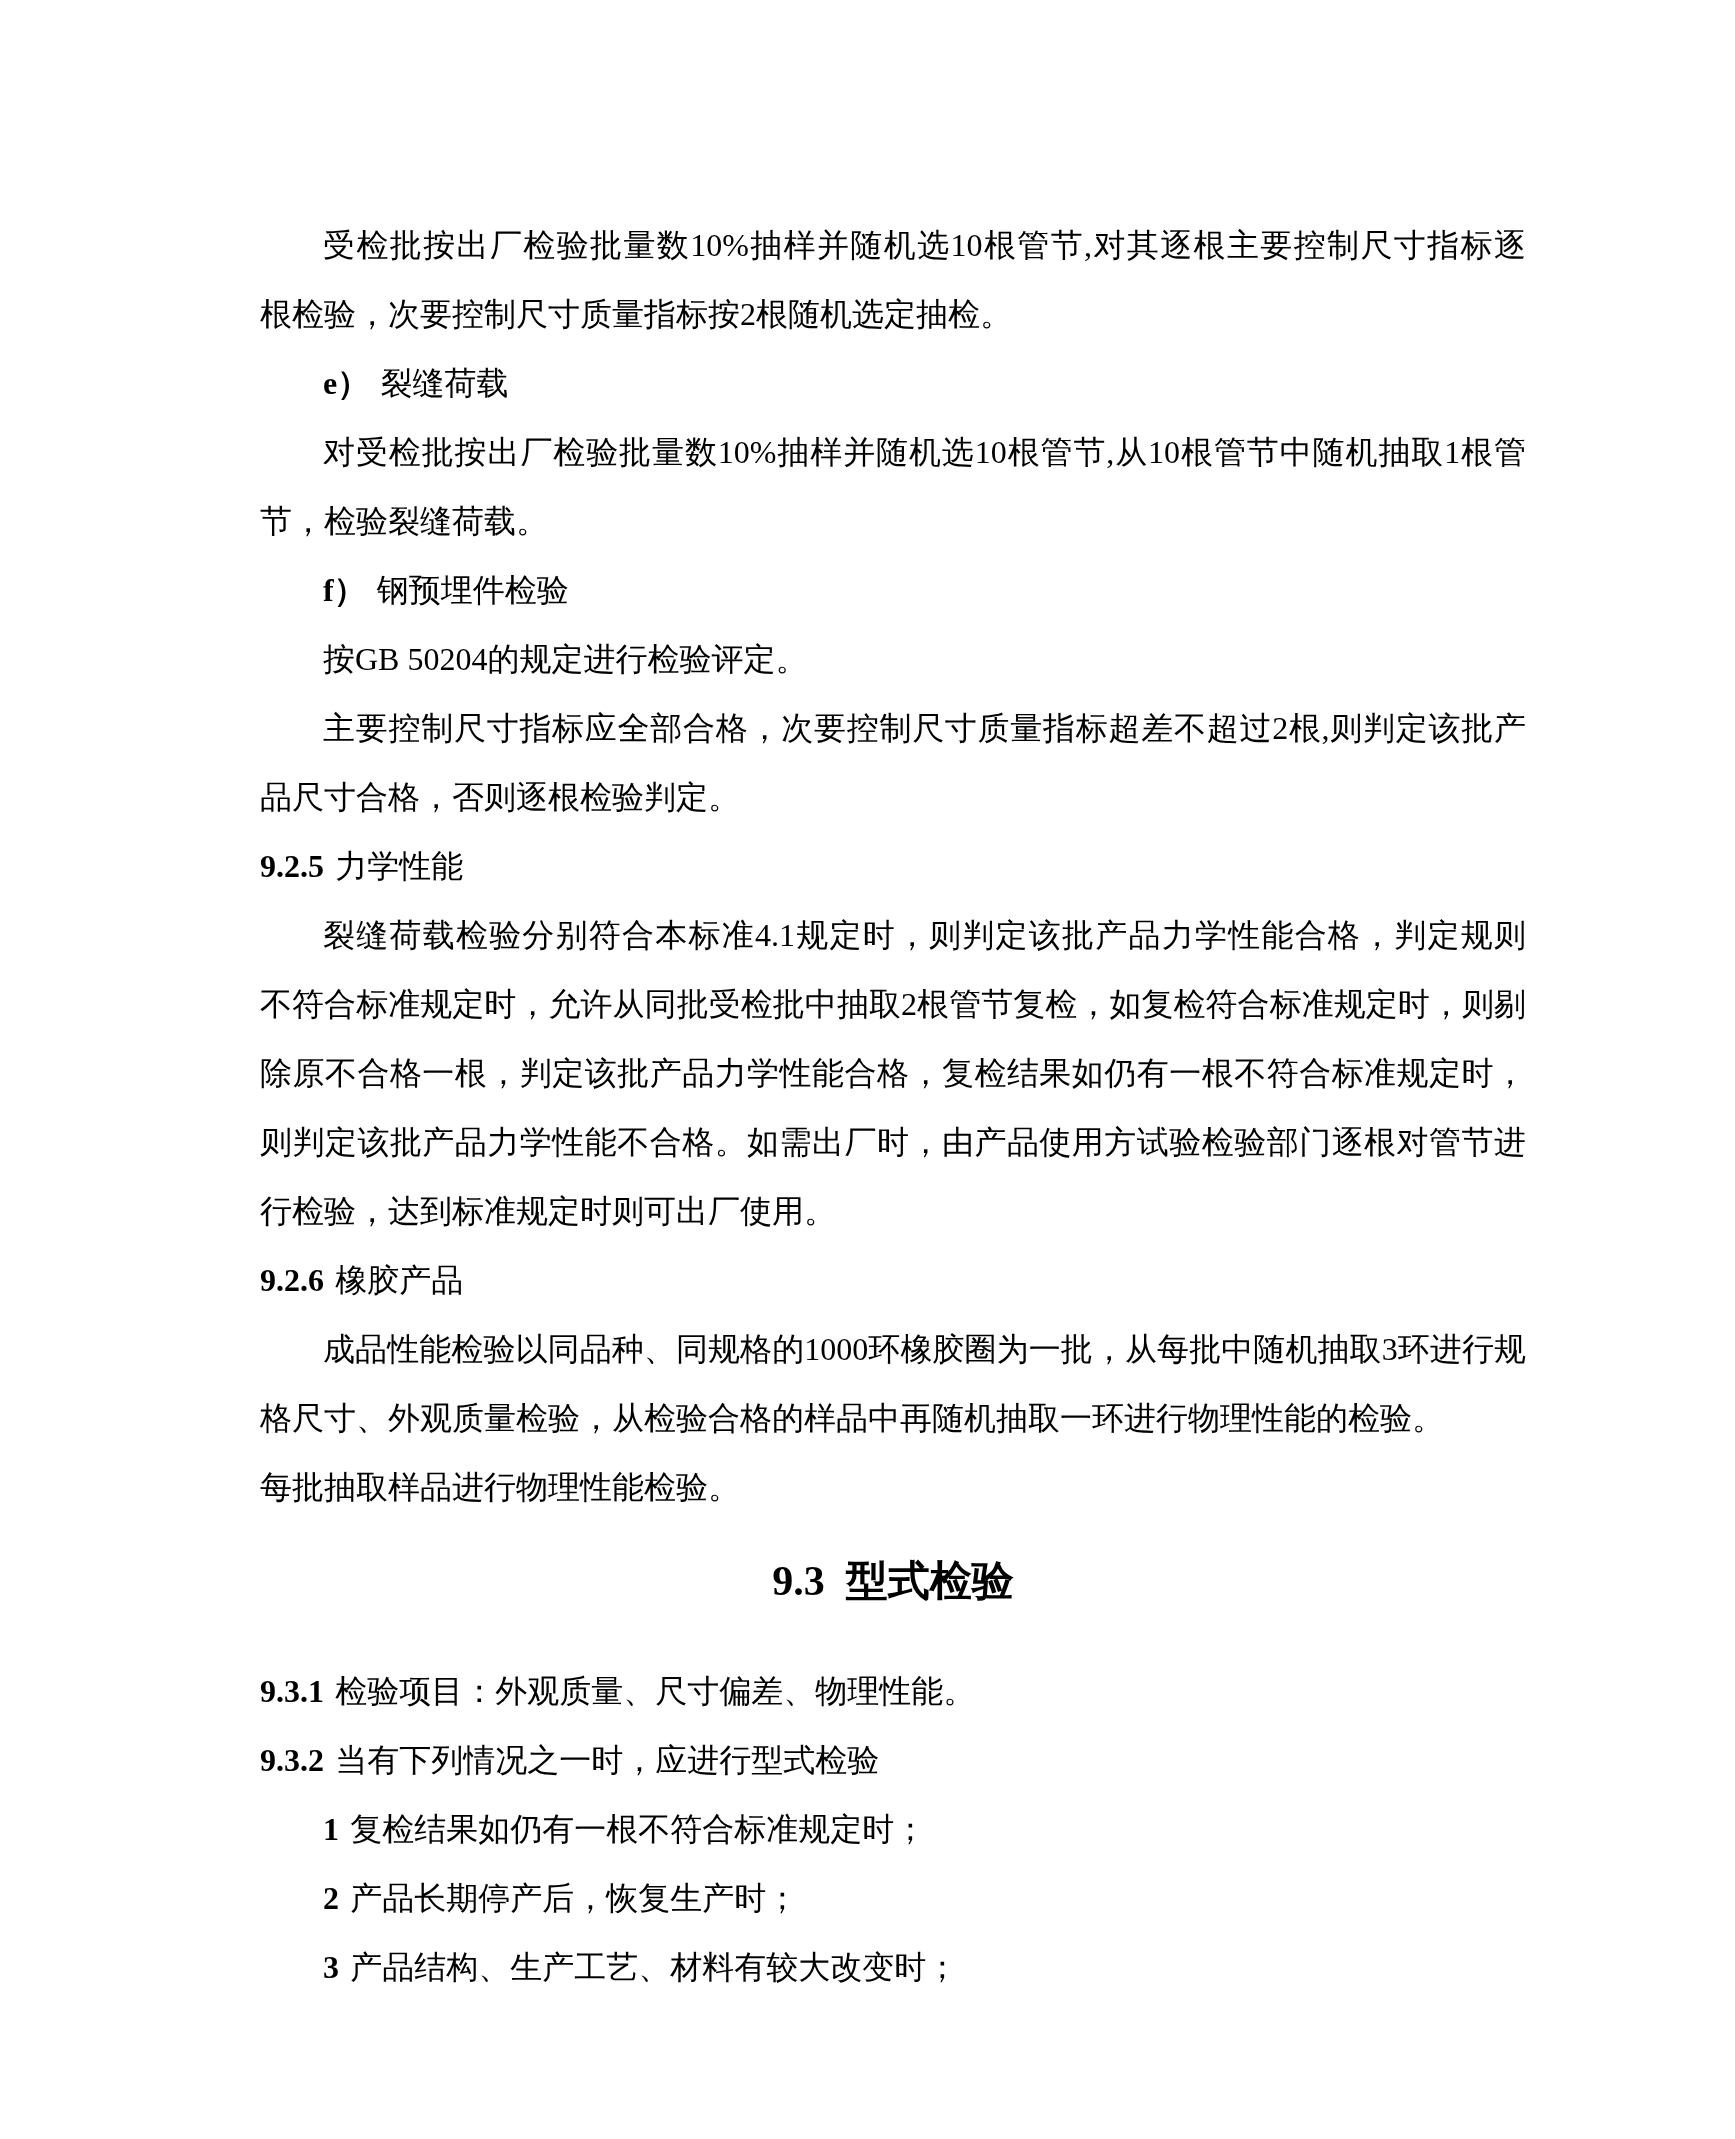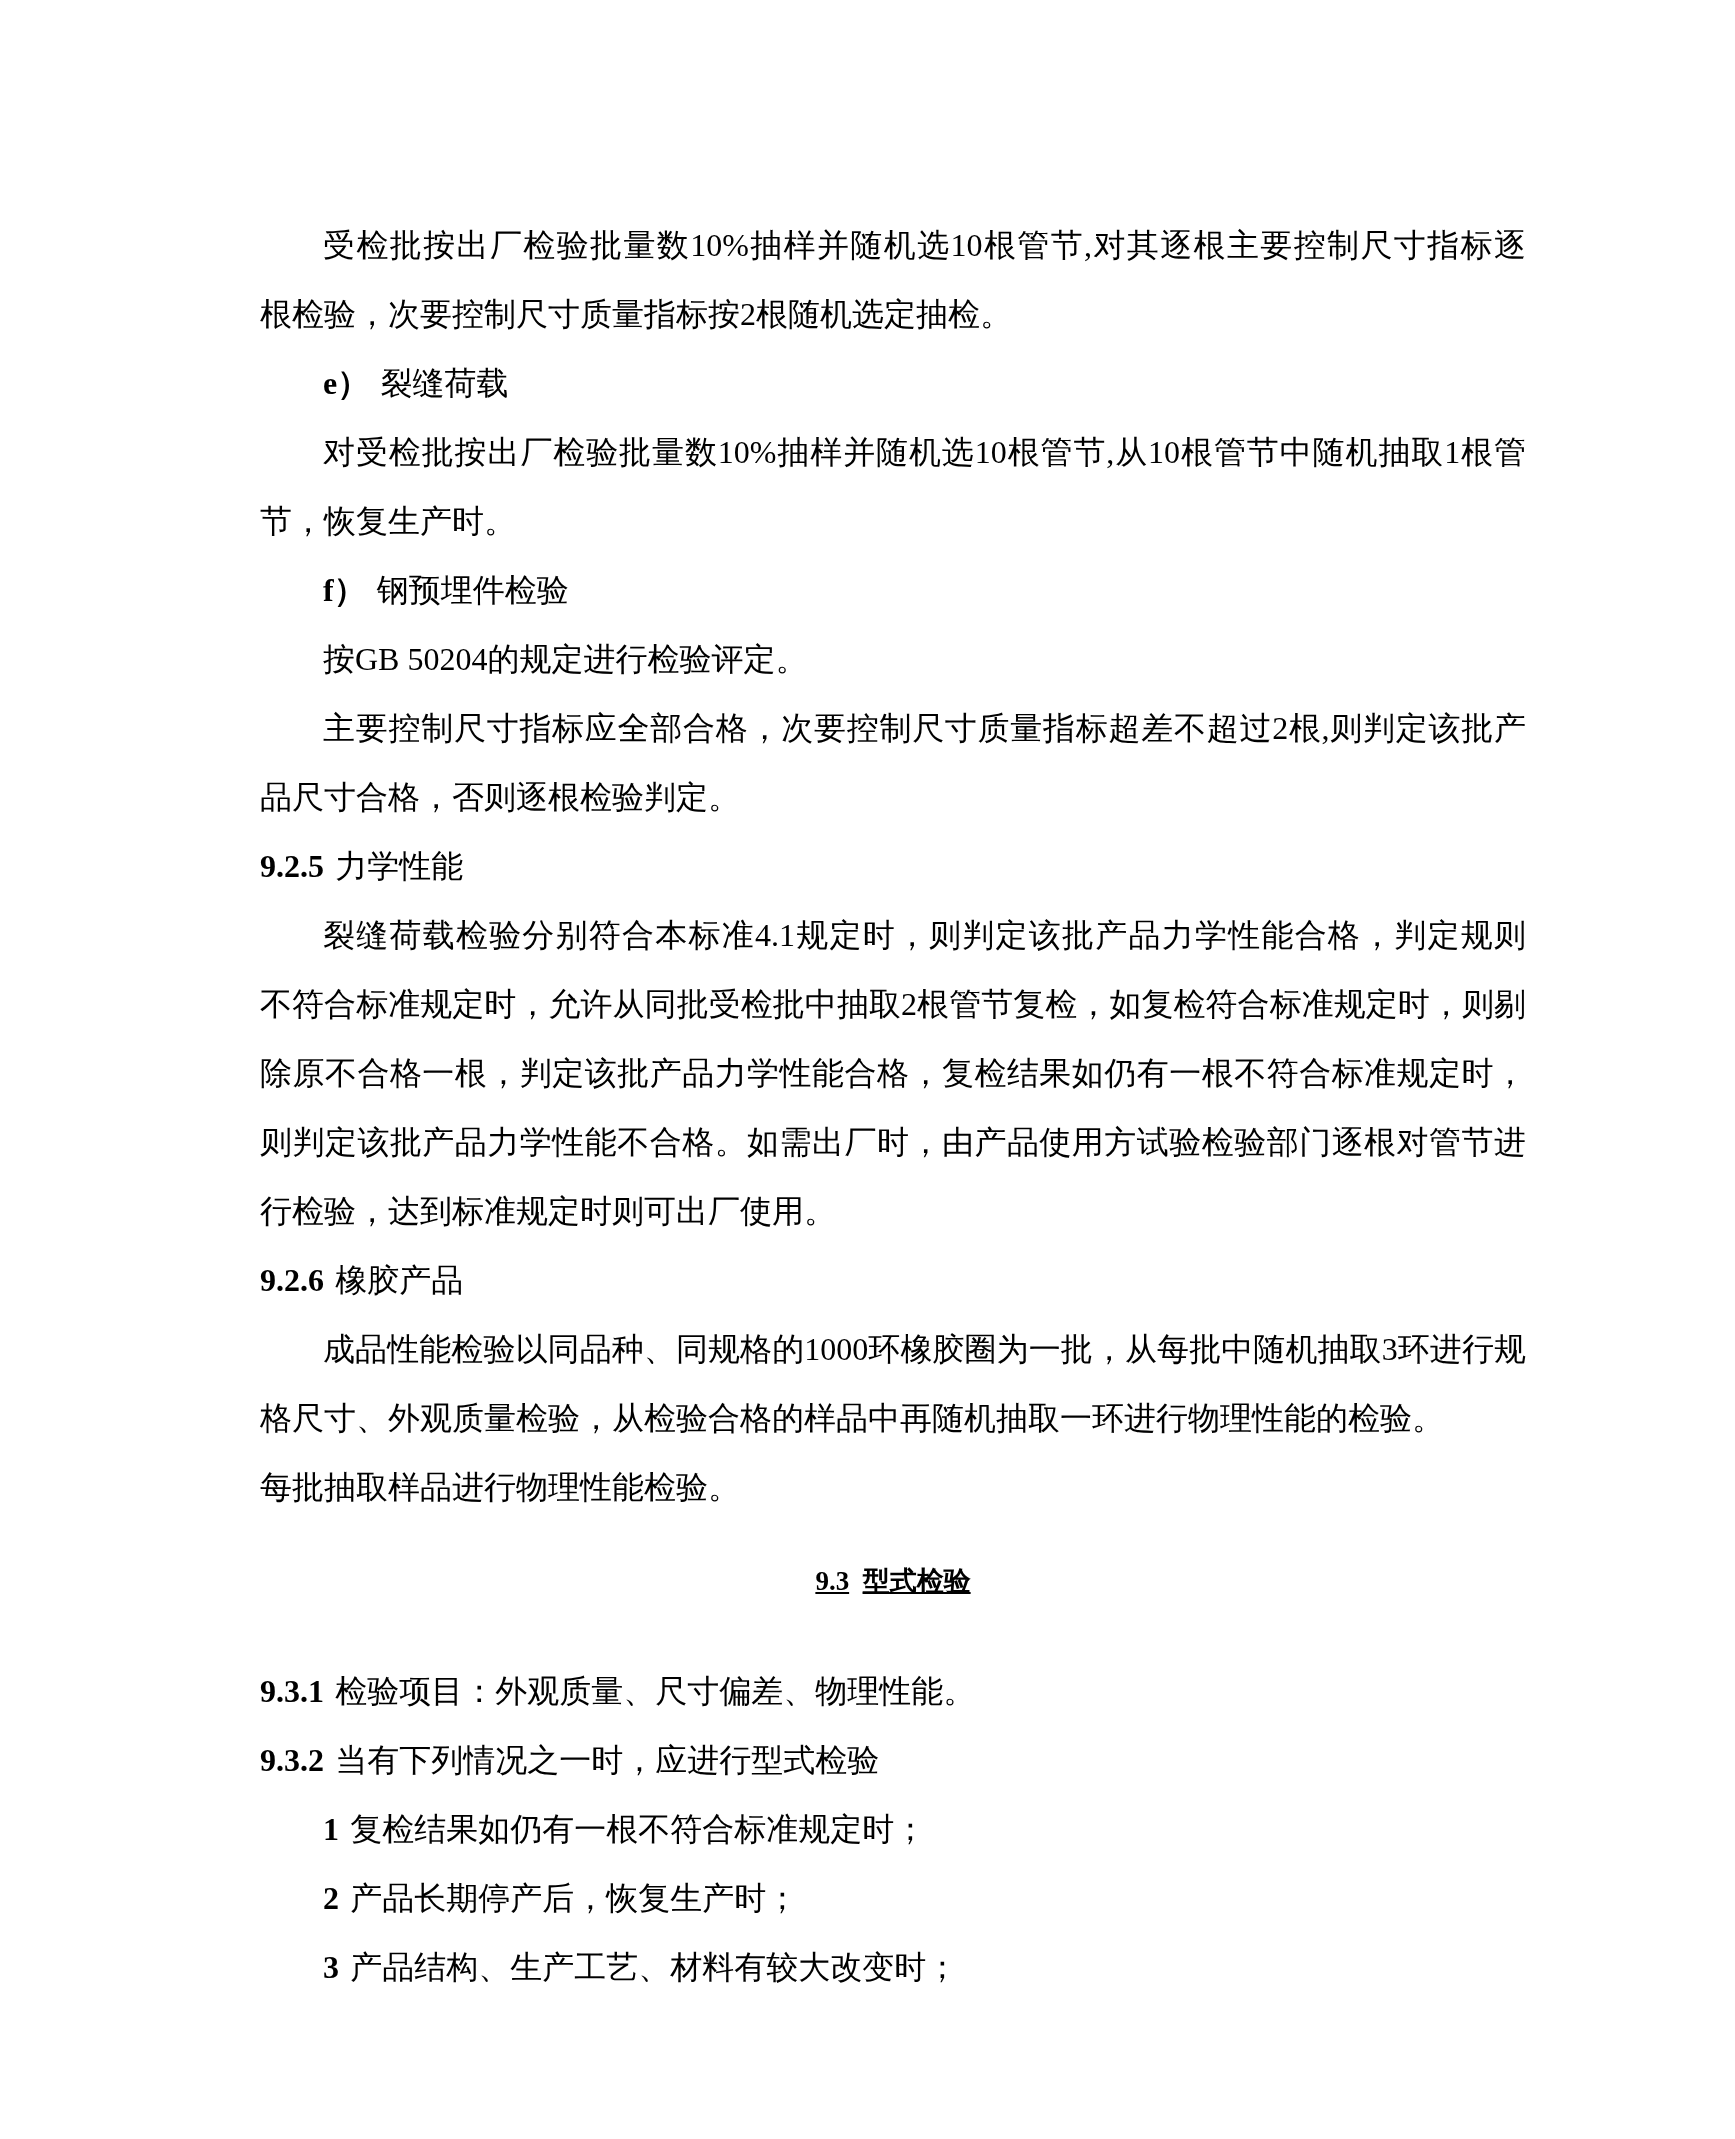--- a/index.html
+++ b/index.html
@@ -34,40 +34,39 @@
     white-space: normal;
     text-align: justify;
     text-align-last: justify;
     text-justify: inter-character;
   }
   .line .num { font-weight: bold; }
   .line .num.gap { margin-right: 0.35em; }
   .line.center {
     text-align: center;
     text-align-last: center;
-    font-size: 27px;
+    font-size: 42px;
     margin-top: 25px;
     margin-bottom: 41px;
     white-space: nowrap;
-    text-decoration: underline;
   }
   .line.center .txt { font-weight: bold; }
   .line.center .num.gap { margin-right: 0.5em; }
 </style>
 </head>
 <body>
 
 <div class="page">
 
   <main class="text-block" id="lines">
       <div class="line ind just"><span class="txt">受检批按出厂检验批量数10%抽样并随机选10根管节,对其逐根主要控制尺寸指标逐</span></div>
       <div class="line"><span class="txt">根检验，次要控制尺寸质量指标按2根随机选定抽检。</span></div>
       <div class="line ind"><span class="num gap">e）</span><span class="txt">裂缝荷载</span></div>
       <div class="line ind just"><span class="txt">对受检批按出厂检验批量数10%抽样并随机选10根管节,从10根管节中随机抽取1根管</span></div>
-      <div class="line"><span class="txt">节，恢复生产时。</span></div>
+      <div class="line"><span class="txt">节，检验裂缝荷载。</span></div>
       <div class="line ind"><span class="num gap">f）</span><span class="txt">钢预埋件检验</span></div>
       <div class="line ind"><span class="txt">按GB 50204的规定进行检验评定。</span></div>
       <div class="line ind just"><span class="txt">主要控制尺寸指标应全部合格，次要控制尺寸质量指标超差不超过2根,则判定该批产</span></div>
       <div class="line"><span class="txt">品尺寸合格，否则逐根检验判定。</span></div>
       <div class="line"><span class="num gap">9.2.5</span><span class="txt">力学性能</span></div>
       <div class="line ind just"><span class="txt">裂缝荷载检验分别符合本标准4.1规定时，则判定该批产品力学性能合格，判定规则</span></div>
       <div class="line just"><span class="txt">不符合标准规定时，允许从同批受检批中抽取2根管节复检，如复检符合标准规定时，则剔</span></div>
       <div class="line just"><span class="txt">除原不合格一根，判定该批产品力学性能合格，复检结果如仍有一根不符合标准规定时，</span></div>
       <div class="line just"><span class="txt">则判定该批产品力学性能不合格。如需出厂时，由产品使用方试验检验部门逐根对管节进</span></div>
       <div class="line"><span class="txt">行检验，达到标准规定时则可出厂使用。</span></div>

